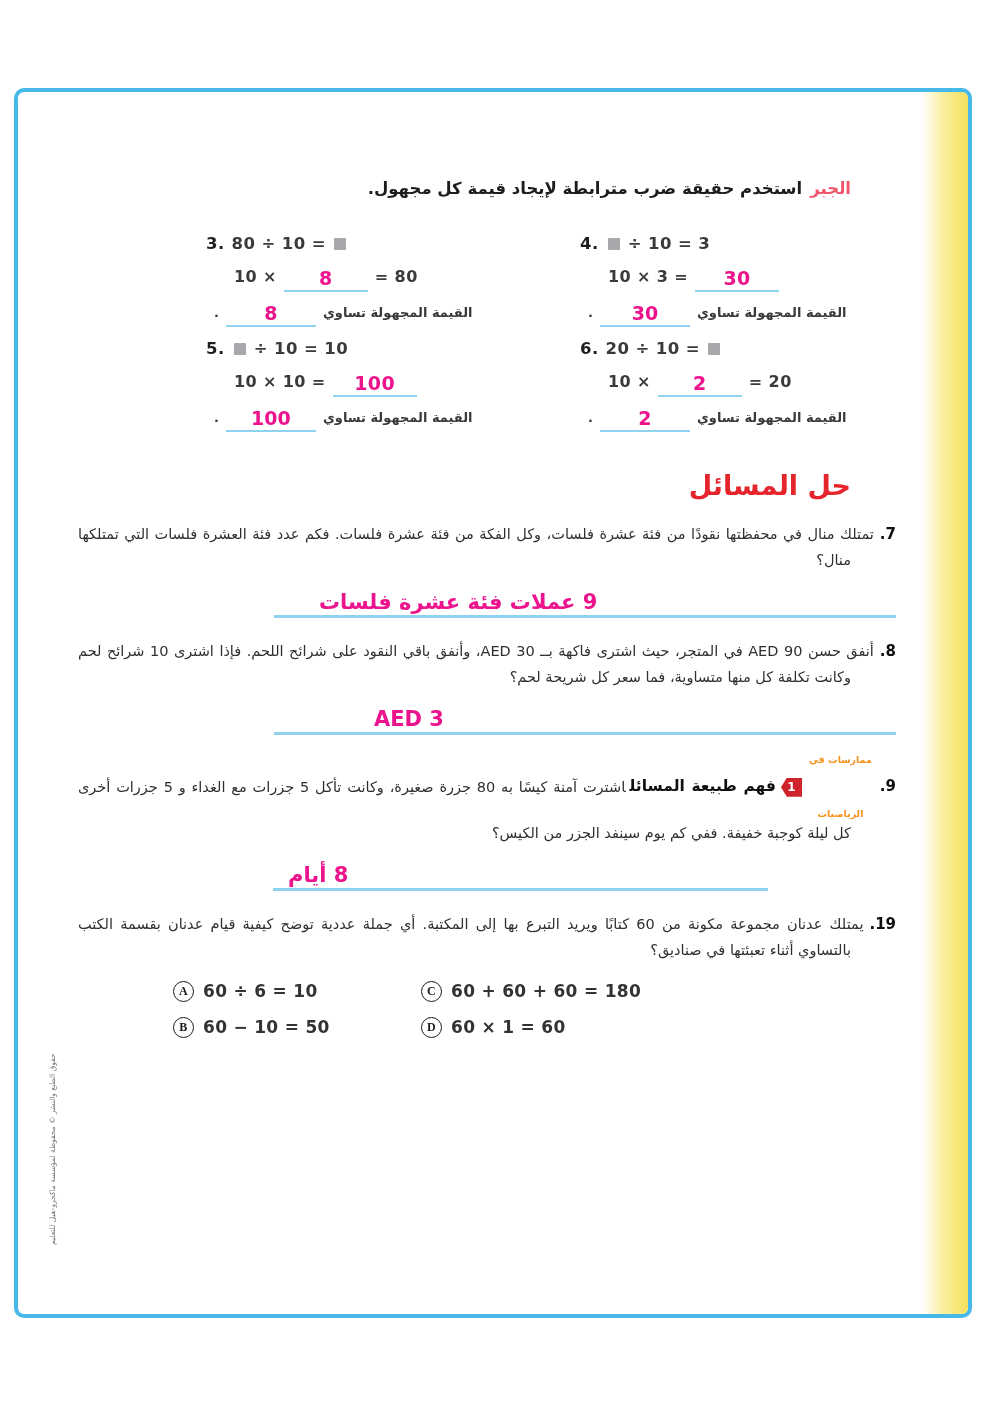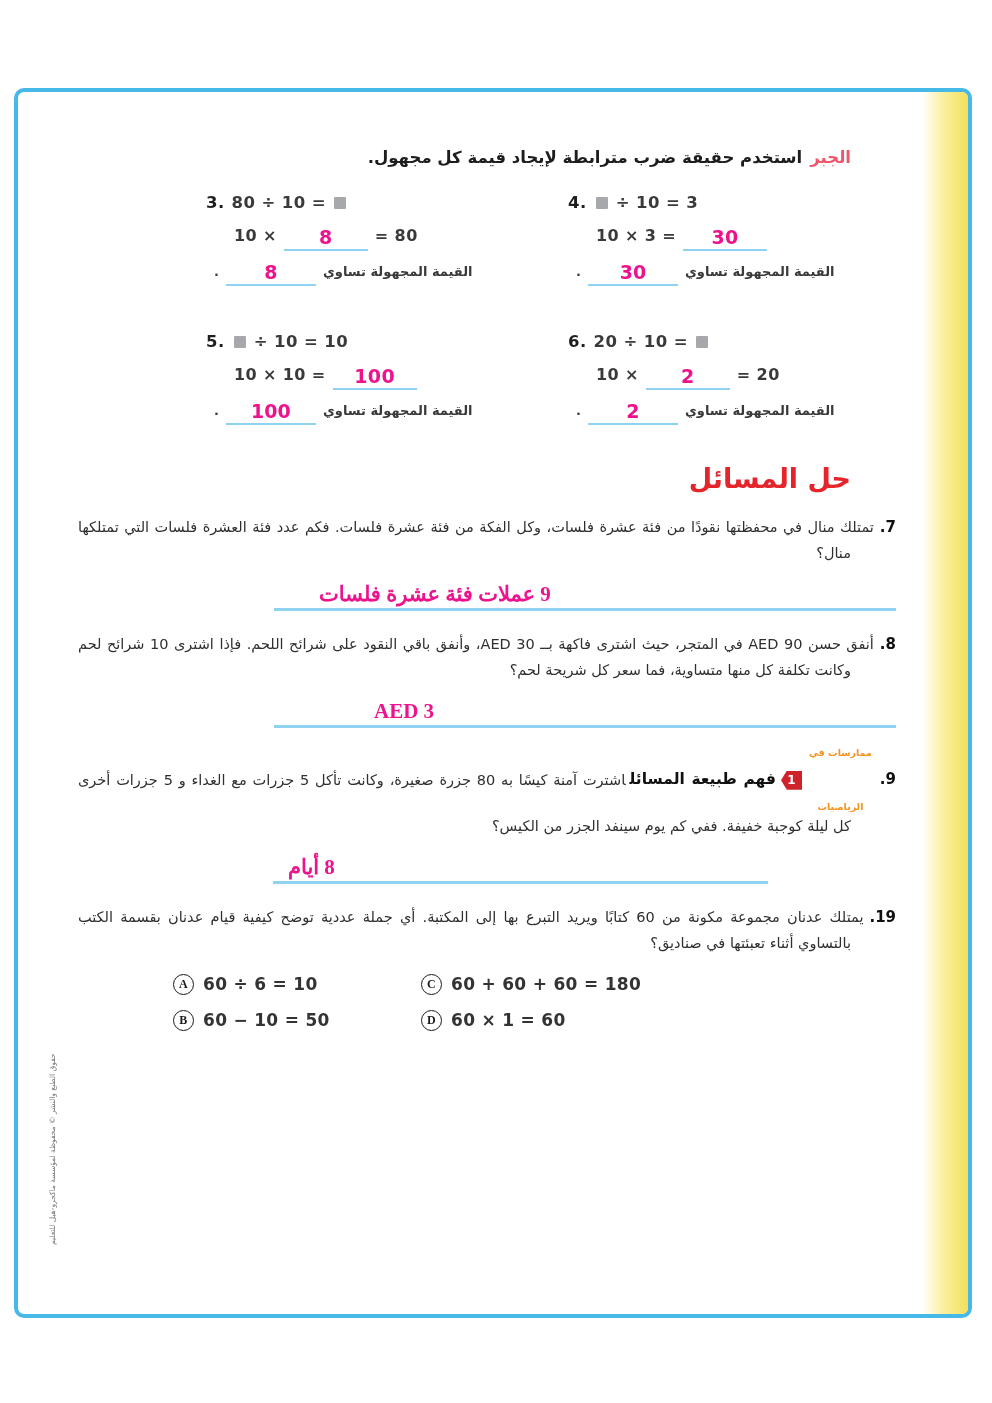--- a/index.html
+++ b/index.html
@@ -18,41 +18,42 @@
     background: #ffffff;
     overflow: hidden;
   }
   .page-edge {
     position: absolute; top: 0; right: 0; bottom: 0;
     width: 46px;
     background: linear-gradient(to right, rgba(252,246,190,0) 0%, #faf0a0 45%, #f2e05b 100%);
   }
   .content {
     position: absolute; top: 0; left: 0; right: 46px; bottom: 0;
-    padding: 56px 26px 0 60px;
+    padding: 87px 26px 0 60px;
     direction: rtl;
     color: #303030;
   }
   .instruction {
     margin: 0 45px 0 0;
     text-align: right;
     font-size: 16.5px;
     font-weight: bold;
     color: #1d1d1d;
   }
   .instruction .tag { color: #ef566b; margin-left: 8px; }
 
   
   .drills {
     direction: ltr;
     display: grid;
     grid-template-columns: 362px auto;
     padding-left: 128px;
     row-gap: 46px;
-    margin-top: 26px;
+    margin-top: 36px;
+    gap: 12px;
   }
   .drill-eq {
     font-size: 16.5px; font-weight: bold; color: #3a3a3a; letter-spacing: 0.4px;
   }
   .drill-eq .dnum { margin-right: 7px; color: #1f1f1f; }
   .ubox {
     display: inline-block; width: 12px; height: 12px;
     background: #a6a8ab; border-radius: 1px;
     margin: 0 2px; vertical-align: -1px;
   }
@@ -112,21 +113,21 @@
   }
 
   .answer-block { margin-top: 10px; }
   .answer-line {
     border-bottom: 3px solid #90d3f0;
     height: 32px; position: relative; direction: ltr;
   }
   .answer-line .answer {
     position: absolute; bottom: 1px;
     color: #ec138c; font-weight: bold; font-size: 21px;
-    white-space: nowrap; direction: rtl; font-family: Liberation Serif, serif;
+    white-space: nowrap; direction: rtl;
   }
   .w622 { width: 622px; }
   .w495 { width: 495px; margin-right: 128px; }
   .a7 { left: 45px; }
   .a8 { left: 100px; font-size: 20px; }
   .a9 { left: 15px; }
 
   
   .choices {
     direction: ltr;

